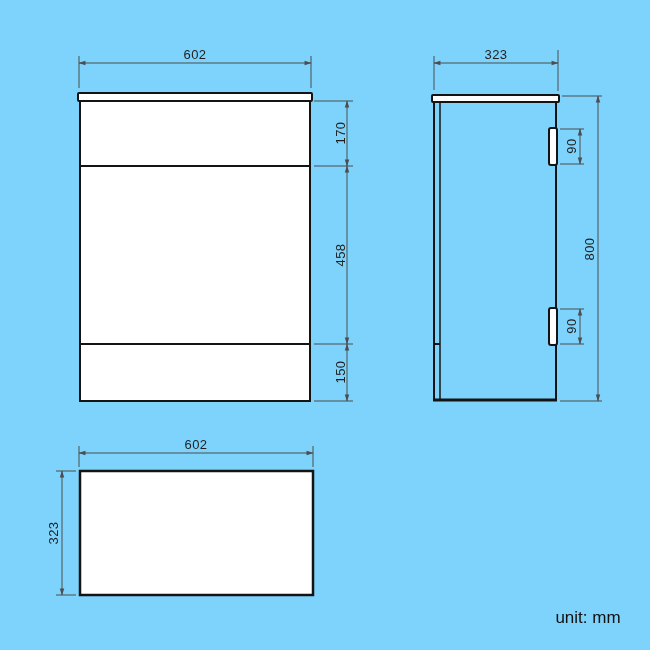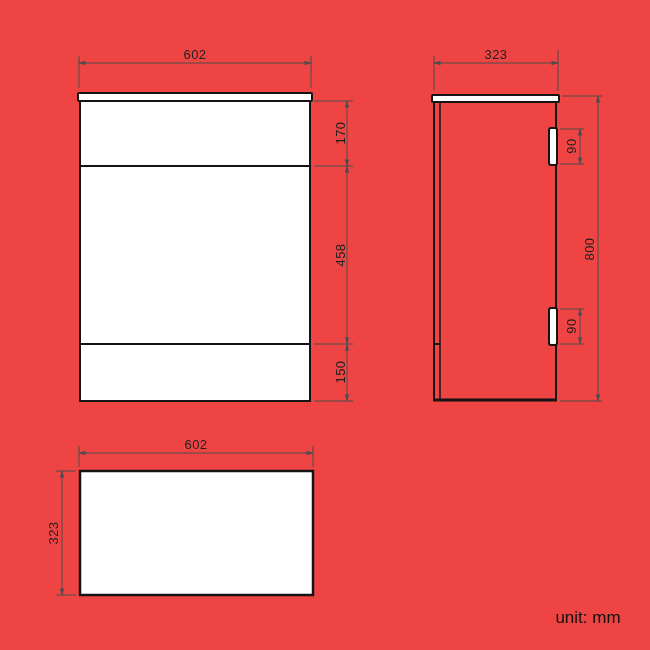--- a/index.html
+++ b/index.html
@@ -5,21 +5,21 @@
   html, body {
     margin: 0;
     padding: 0;
     background: #ffffff;
     font-family: "Liberation Sans", sans-serif;
   }
   #stage {
     position: relative;
     width: 650px;
     height: 650px;
-    background: #ef4444;
+    background: #7dd3fc;
     overflow: hidden;
   }
   #drawing-svg {
     position: absolute;
     left: 0;
     top: 0;
   }
   .dim-label {
     position: absolute;
     color: #1f1f1f;

